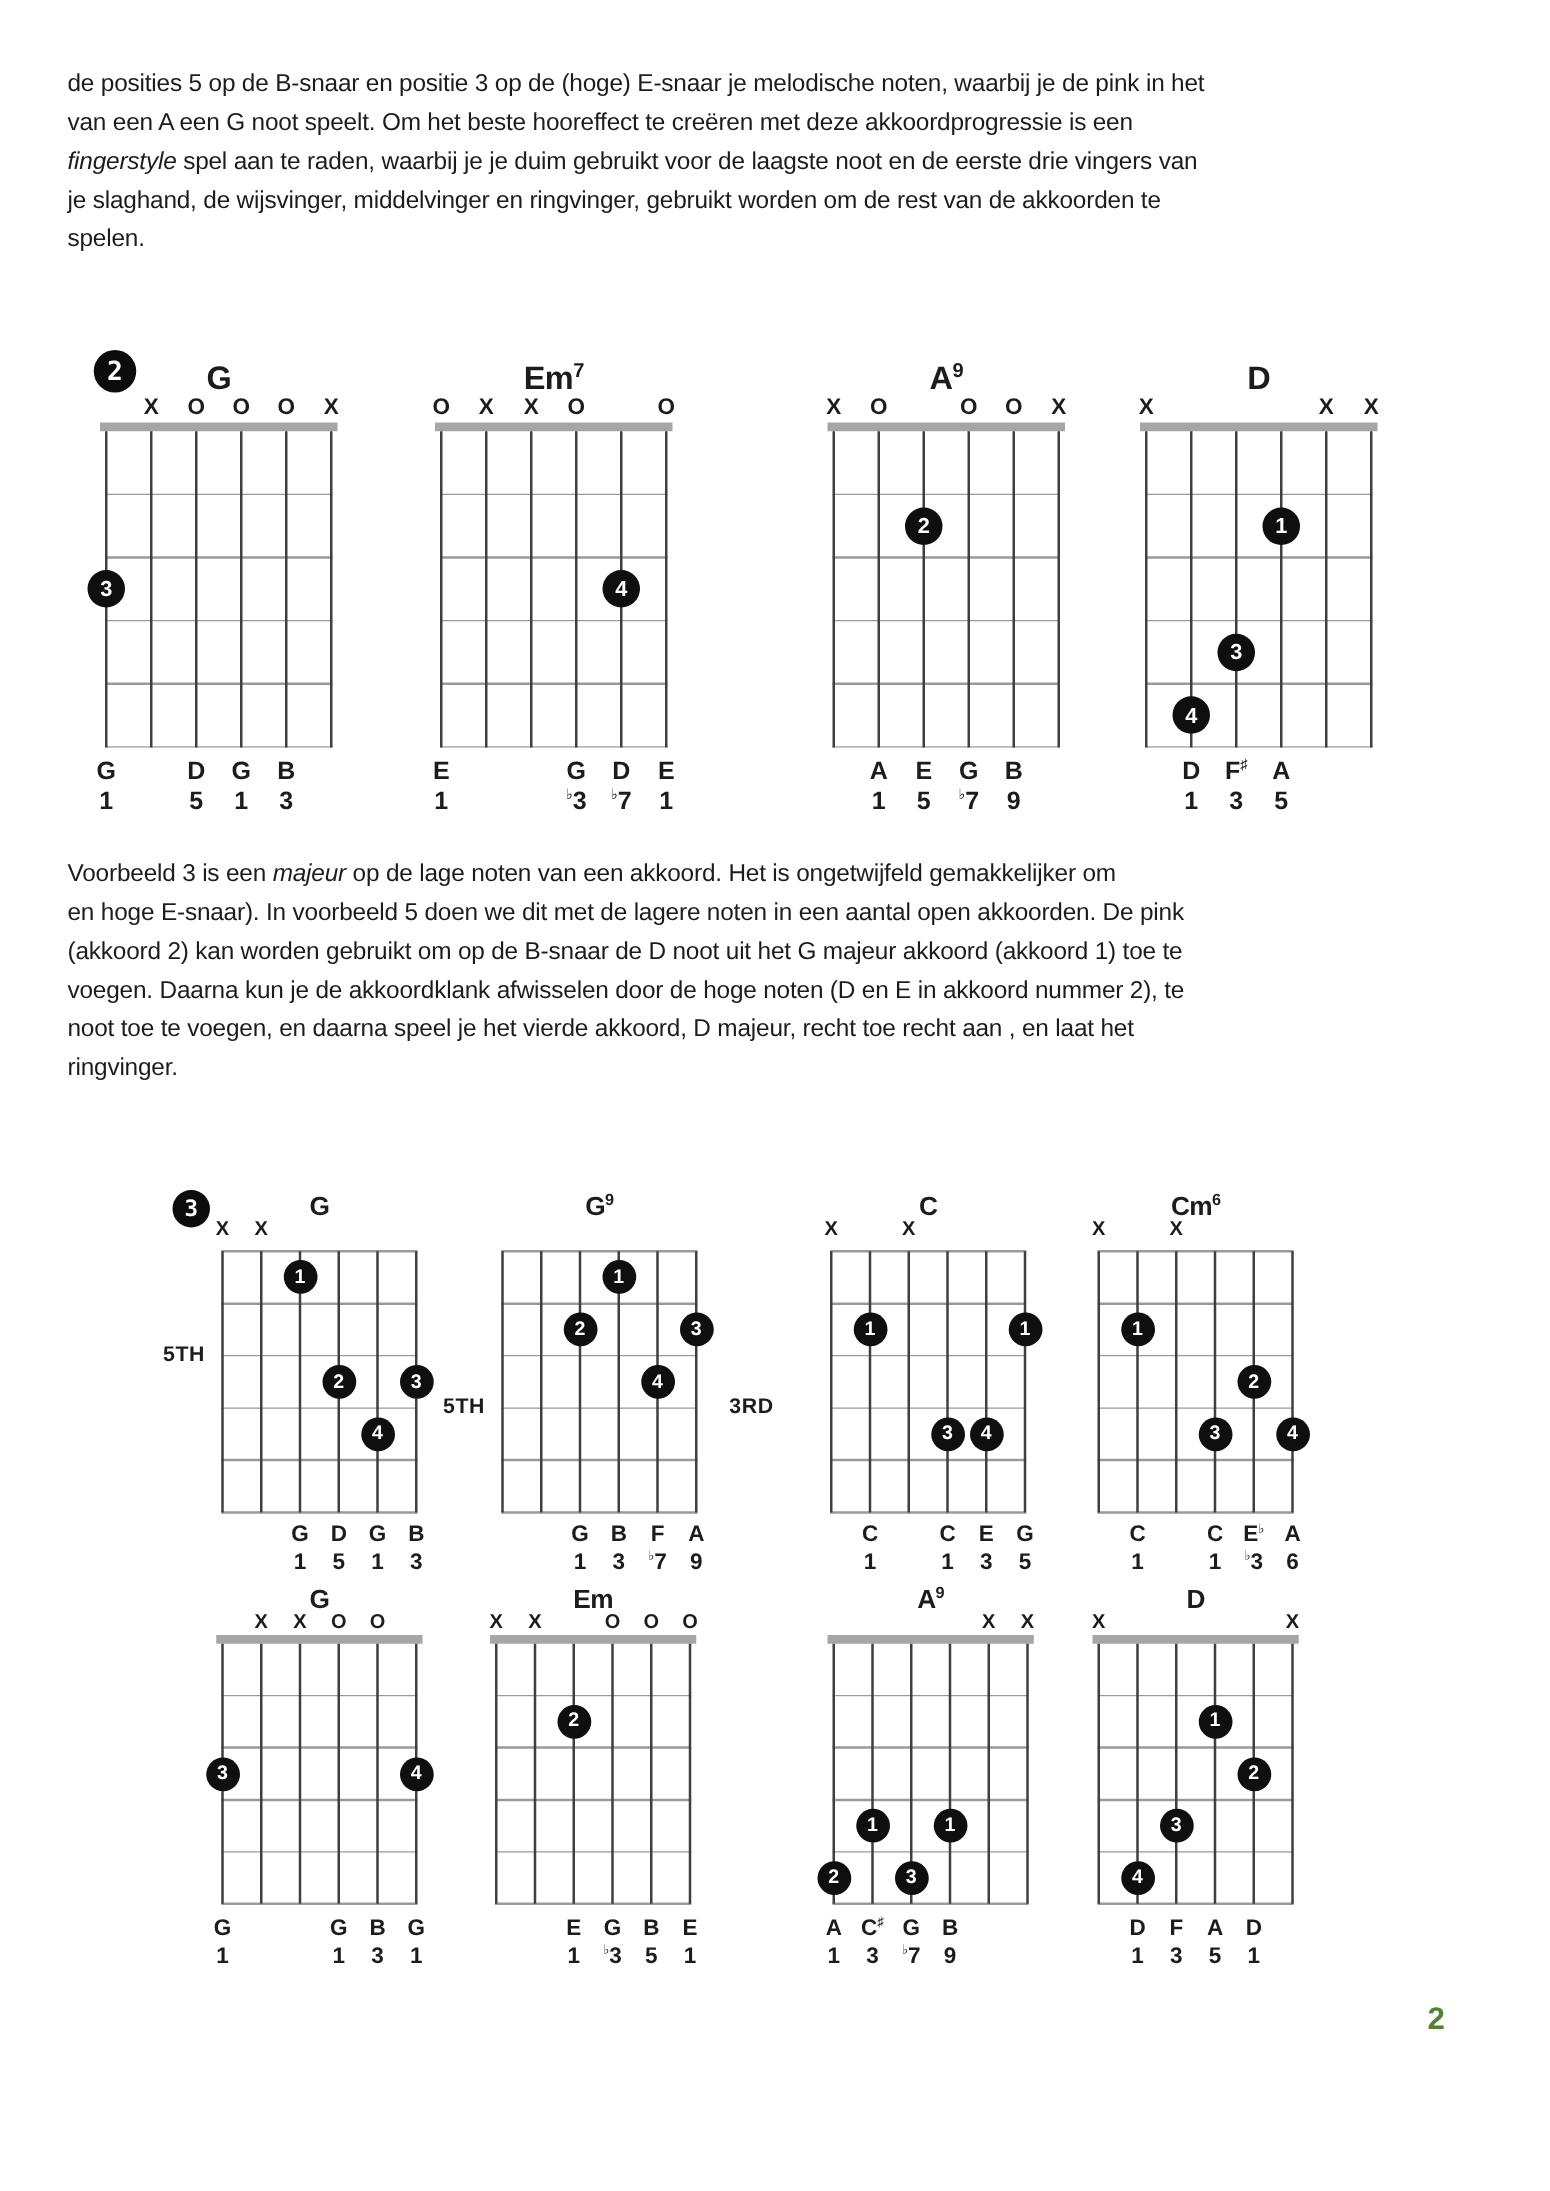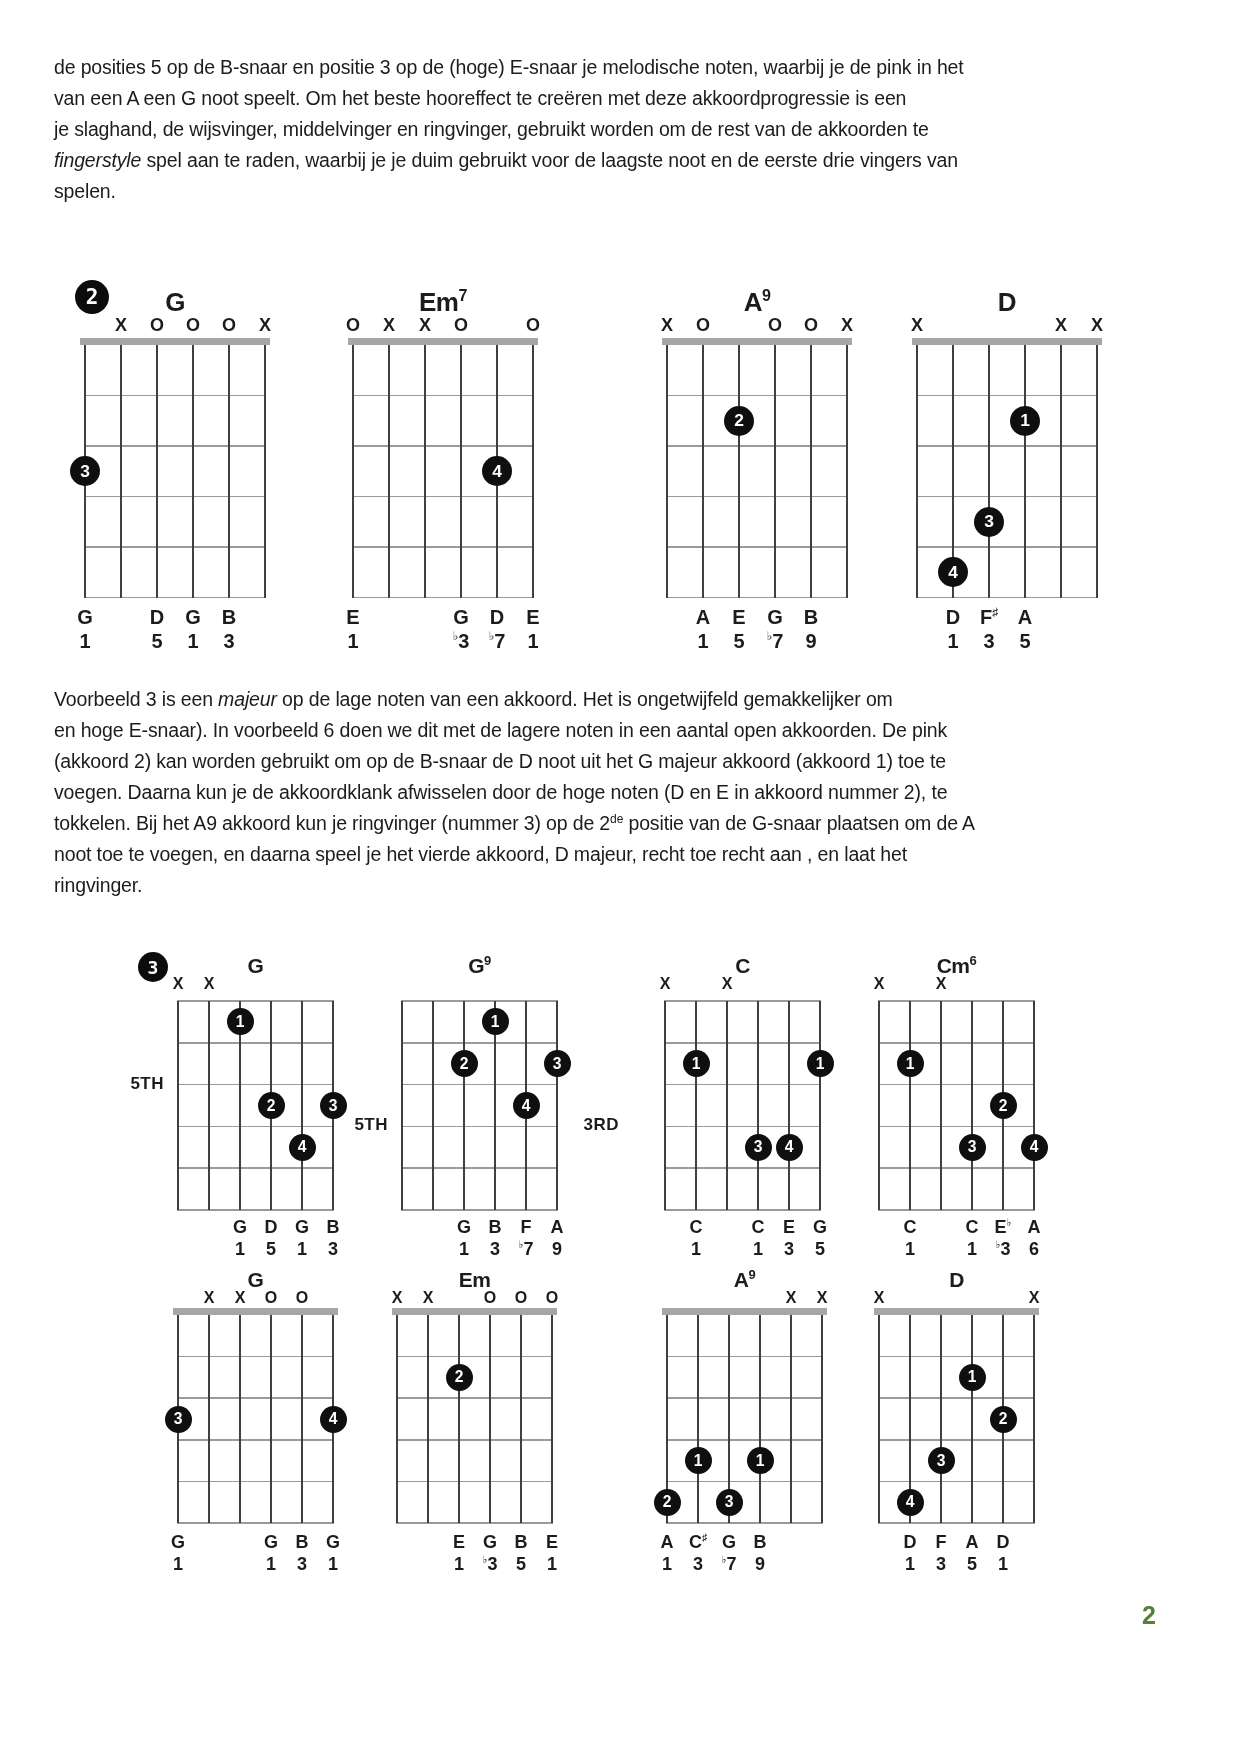--- a/index.html
+++ b/index.html
@@ -35,30 +35,29 @@
   }
   .page-num{position:absolute; left:1142px; top:1601px; font-size:25px; font-weight:bold;}
 </style>
 </head>
 <body>
 
 <div class="page">
   <div class="para" id="para-0" style="top:52px">
       <div class="tline"><span>de posities 5 op de B-snaar en positie 3 op de (hoge) E-snaar je melodische noten, waarbij je de pink in het</span></div>
       <div class="tline"><span>van een A een G noot speelt. Om het beste hooreffect te creëren met deze akkoordprogressie is een</span></div>
+      <div class="tline"><span class="it">fingerstyle</span><span> spel aan te raden, waarbij je je duim gebruikt voor de laagste noot en de eerste drie vingers van</span></div>
       <div class="tline"><span>je slaghand, de wijsvinger, middelvinger en ringvinger, gebruikt worden om de rest van de akkoorden te</span></div>
-      <div class="tline"><span class="it">fingerstyle</span><span> spel aan te raden, waarbij je je duim gebruikt voor de laagste noot en de eerste drie vingers van</span></div>
       <div class="tline"><span>spelen.</span></div>
     </div>
   <div class="para" id="para-1" style="top:684px">
       <div class="tline"><span>Voorbeeld 3 is een </span><span class="it">majeur</span><span> op de lage noten van een akkoord. Het is ongetwijfeld gemakkelijker om</span></div>
-      <div class="tline"><span>en hoge E-snaar). In voorbeeld 6 doen we dit met de lagere noten in een aantal open akkoorden. De pink</span></div>
+      <div class="tline"><span>en hoge E-snaar). In voorbeeld 5 doen we dit met de lagere noten in een aantal open akkoorden. De pink</span></div>
       <div class="tline"><span>(akkoord 2) kan worden gebruikt om op de B-snaar de D noot uit het G majeur akkoord (akkoord 1) toe te</span></div>
       <div class="tline"><span>voegen. Daarna kun je de akkoordklank afwisselen door de hoge noten (D en E in akkoord nummer 2), te</span></div>
-      <div class="tline"><span>tokkelen. Bij het A9 akkoord kun je ringvinger (nummer 3) op de 2</span><span class="sup">de</span><span> positie van de G-snaar plaatsen om de A</span></div>
       <div class="tline"><span>noot toe te voegen, en daarna speel je het vierde akkoord, D majeur, recht toe recht aan , en laat het</span></div>
       <div class="tline"><span>ringvinger.</span></div>
     </div>
   <div id="diagram-area">
       <div class="badge" style="left: 75px; top: 280px; width: 34px; height: 34px; font-size: 21px; background: rgb(12, 12, 12);">2</div>
       <div class="diagram" style="left: 85px; top: 345px; width: 180px; height: 252.5px;">
         <div class="chord-title" style="left: -40px; width: 260px; top: -58px; font-size: 26px;"><span>G</span></div>
         <div class="marker" style="left: 22px; top: -30px; font-size: 18px;">X</div>
         <div class="marker" style="left: 58px; top: -30px; font-size: 18px;">O</div>
         <div class="marker" style="left: 94px; top: -30px; font-size: 18px;">O</div>

